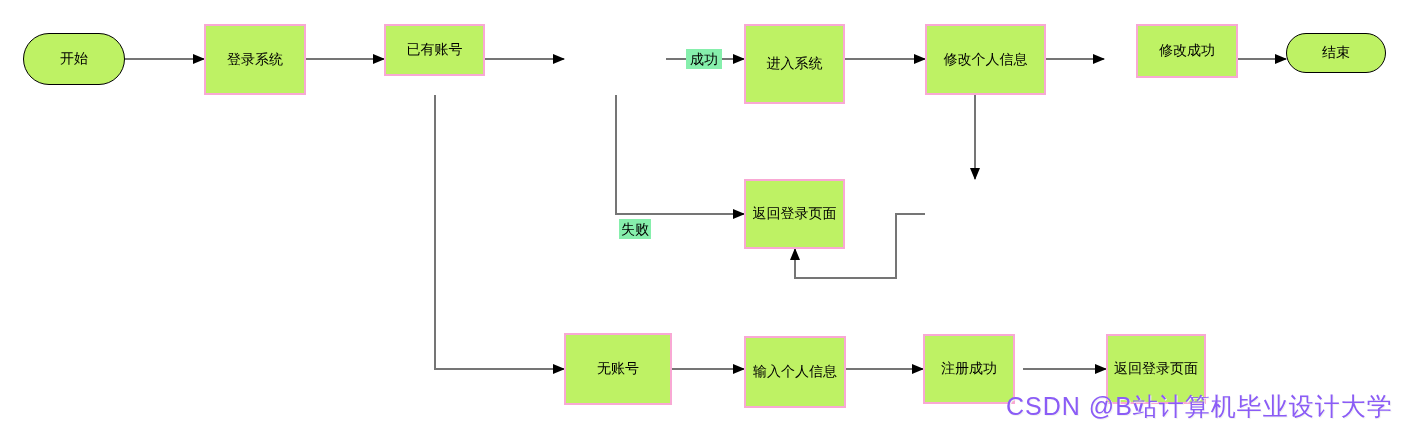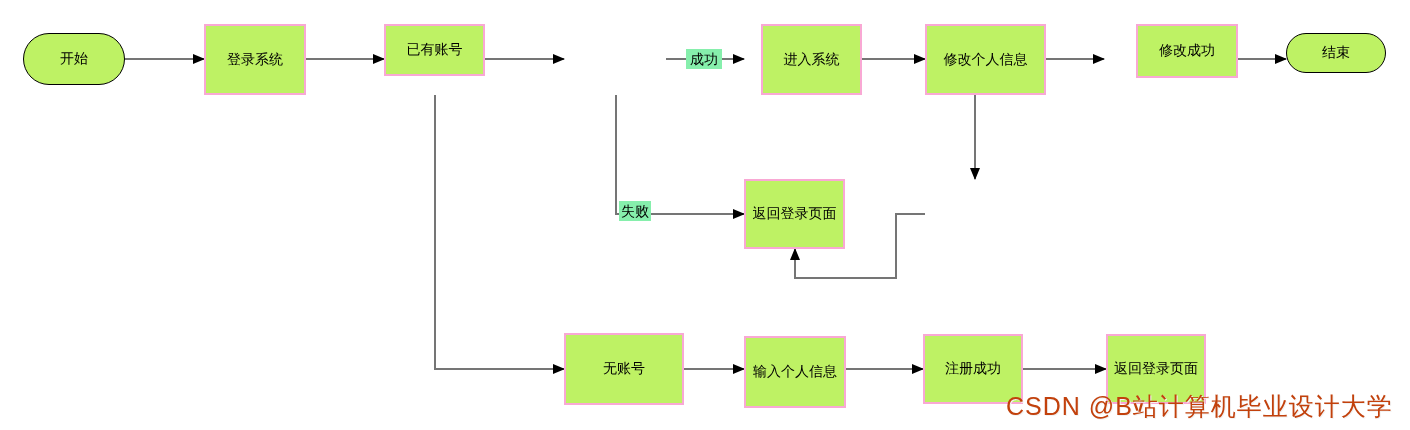--- a/index.html
+++ b/index.html
@@ -49,21 +49,21 @@
     color: #000000;
     text-align: center;
     line-height: 20px;
     white-space: nowrap;
   }
   .watermark {
     position: absolute;
     left: 1006px;
     top: 390px;
     font-size: 25px;
-    color: #c2410c;
+    color: #8b5cf6;
     letter-spacing: 1px;
     white-space: nowrap;
     text-shadow: 1px 1px 0 #f2f2f2;
   }
 </style>
 </head>
 <body>
 
 <div class="canvas">
 
@@ -91,38 +91,38 @@
     </g>
   </svg>
 
   <div class="node terminal" style="left:23px; top:33px; width:102px; height:52px;">开始</div>
 
   <div class="node process" style="left:204px; top:24px; width:102px; height:71px;">登录系统</div>
 
   <div class="node process" style="left:384px; top:24px; width:101px; height:52px;">已有账号</div>
 
 
-  <div class="node process" style="left:744px; top:24px; width:101px; height:71px;margin-left:17px;">进入系统</div>
+  <div class="node process" style="left:744px; top:24px; width:101px; height:80px;">进入系统</div>
 
   <div class="node process" style="left:925px; top:24px; width:121px; height:71px;">修改个人信息</div>
 
   <div class="node process" style="left:1136px; top:24px; width:102px; height:54px;">修改成功</div>
 
   <div class="node terminal" style="left:1286px; top:33px; width:100px; height:40px;">结束</div>
 
   <div class="node process" style="left:744px; top:179px; width:101px; height:70px;">返回登录页面</div>
 
 
-  <div class="node process" style="left:564px; top:333px; width:120px; height:72px;">无账号</div>
+  <div class="node process" style="left:564px; top:333px; width:108px; height:72px;">无账号</div>
 
   <div class="node process" style="left:744px; top:336px; width:102px; height:72px;">输入个人信息</div>
 
-  <div class="node process" style="left:923px; top:334px; width:100px; height:70px;">注册成功</div>
+  <div class="node process" style="left:923px; top:334px; width:92px; height:70px;">注册成功</div>
 
   <div class="node process" style="left:1106px; top:334px; width:100px; height:70px;">返回登录页面</div>
 
   <div class="edge-label" style="left:686px; top:49px; width:36px; height:20px;">成功</div>
 
-  <div class="edge-label" style="left:619px; top:201px; width:32px; height:20px;">失败</div>
+  <div class="edge-label" style="left:619px; top:219px; width:32px; height:20px;">失败</div>
 
   <div class="watermark">CSDN @B站计算机毕业设计大学</div>
 
 </div>
 
 </body></html>

